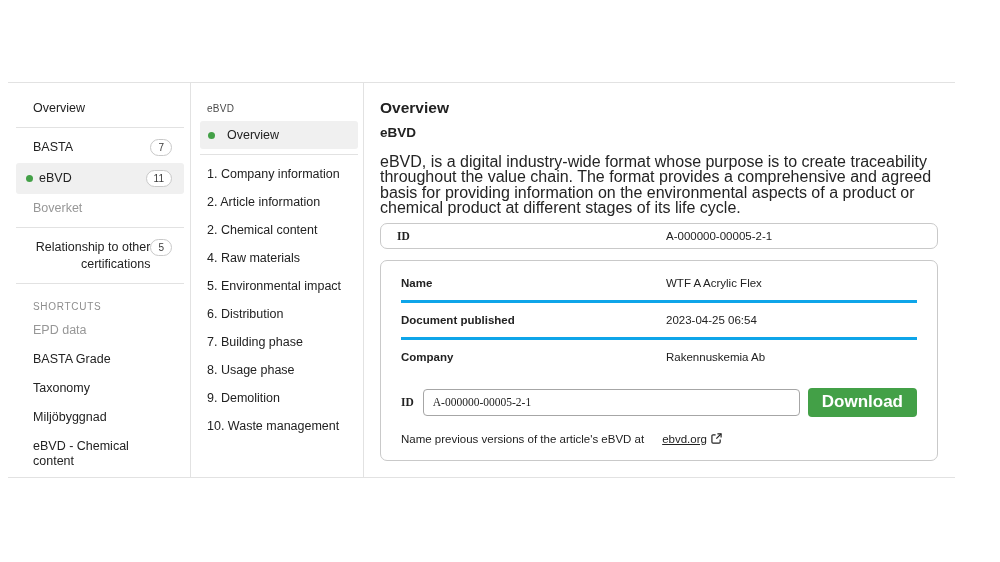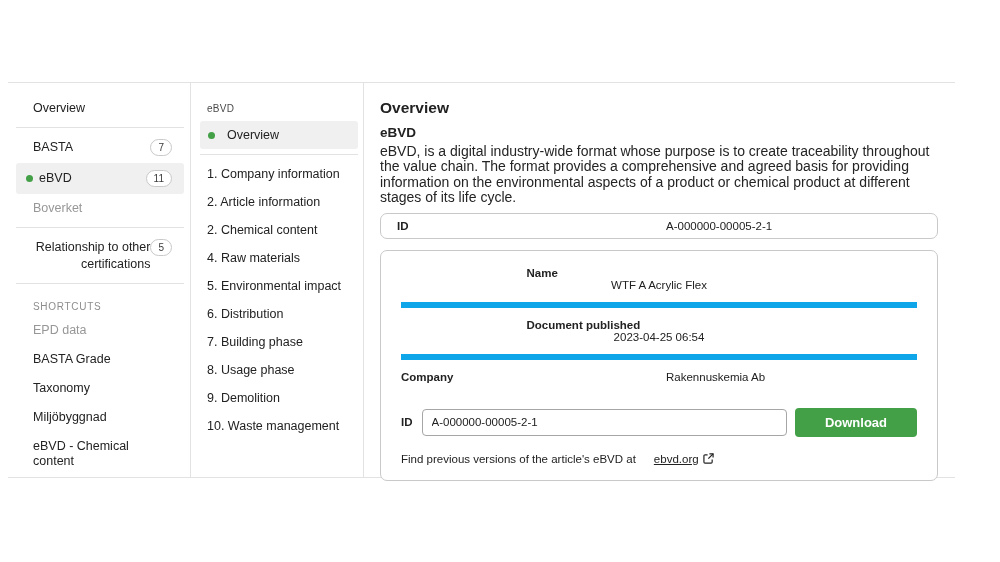--- a/index.html
+++ b/index.html
@@ -37,38 +37,38 @@
   .section-active{margin-top:7px; height:28px; display:flex; align-items:center; gap:6px;
                   padding-left:8px; background:var(--highlight-bg); border-radius:3px;
                   font-size:12.5px; cursor:pointer;}
   .section-nav .divider{margin:5px 0;}
   .section-item{padding:7.5px 0 7.5px 7px; font-size:12.5px; line-height:13px; cursor:pointer;}
 
   
   .content{position:absolute; left:380px; top:99px; width:558px;}
   .content h1{font-size:15.5px; font-weight:700; line-height:18px;}
   .content h2{margin-top:8px; font-size:13.5px; font-weight:700; line-height:16px;}
-  .content p{margin-top:3px; font-size:14px; line-height:15.4px; color:#242424;}
+  .content p{margin-top:13px; font-size:16px; line-height:15.4px; color:#242424;}
   .id-row{position:relative; margin-top:7px; height:26px; border:1px solid var(--card-border);
           border-radius:7px; display:flex; align-items:center; background:#fff;}
-  .mono{font-family:Liberation Sans, sans-serif;}
+  .mono{font-family:Liberation Serif, serif;}
   .id-row .lbl{margin-left:16px; font-size:11.5px; font-weight:700;}
   .id-row .val{position:absolute; left:285px; font-size:11.5px;}
   .card{margin-top:11px; border:1px solid var(--card-border); border-radius:7px;
         padding:5px 20px 15px; background:#fff;}
   .info-row{display:flex; align-items:center; padding:11.5px 0 10.5px;}
-  .info-row.bordered{border-bottom:6px solid #0ea5e9;flex-direction:column;}
+  .info-row.bordered{border-bottom:3px solid #0ea5e9;}
   .info-row .lbl{width:265px; font-size:11.5px; font-weight:700;}
   .info-row .val{font-size:11.5px;}
   .id-field-row{margin-top:14px; display:flex; align-items:center;}
   .id-field-row .lbl{font-size:11.5px; font-weight:700; margin-right:9px;}
   .id-input{flex:1; height:27px; border:1px solid #a6a6a6; border-radius:4px;
             padding:0 9px; font-size:11.5px; color:#222; margin-right:8px; background:#fff; outline:none;}
-  .download-btn{height:29px; padding:0 30px; background:var(--accent-green); color:var(--button-text);
-                font-family:"Liberation Sans",sans-serif; font-size:13px; font-weight:700;
+  .download-btn{height:29px; padding:0 14px; background:var(--accent-green); color:var(--button-text);
+                font-family:"Liberation Sans",sans-serif; font-size:17px; font-weight:700;
                 border:none; border-radius:4px; cursor:pointer;}
   .link-row{margin-top:16px; font-size:11.5px;}
   .link-row a{color:inherit; text-decoration:underline; margin-left:18px; cursor:pointer;}
   .ext-icon{margin-left:4px; vertical-align:-1px;}
 </style>
 </head>
 <body>
 
 <div class="canvas">
   <div class="hrule top"></div>
@@ -160,21 +160,21 @@
         <span class="val">Rakennuskemia Ab</span>
       </div>
 
       <div class="id-field-row">
         <span class="lbl mono">ID</span>
         <input class="id-input mono" type="text" value="A-000000-00005-2-1" style="">
         <button class="download-btn">Download</button>
       </div>
 
       <div class="link-row">
-        <span>Find previous versions of the article's eBVD at</span><a>ebvd.org</a><svg class="ext-icon" width="11" height="11" viewBox="0 0 12 12">
+        <span>Name previous versions of the article's eBVD at</span><a>ebvd.org</a><svg class="ext-icon" width="11" height="11" viewBox="0 0 12 12">
           <path d="M5 2H2.2C1.5 2 1 2.5 1 3.2v6.6C1 10.5 1.5 11 2.2 11h6.6c.7 0 1.2-.5 1.2-1.2V7" fill="none" stroke="#222" stroke-width="1.3"></path>
           <path d="M7 1h4v4" fill="none" stroke="#222" stroke-width="1.3"></path>
           <path d="M11 1L5.8 6.2" stroke="#222" stroke-width="1.3"></path>
         </svg>
       </div>
     </div>
   </main>
 </div>
 
 </body></html>

